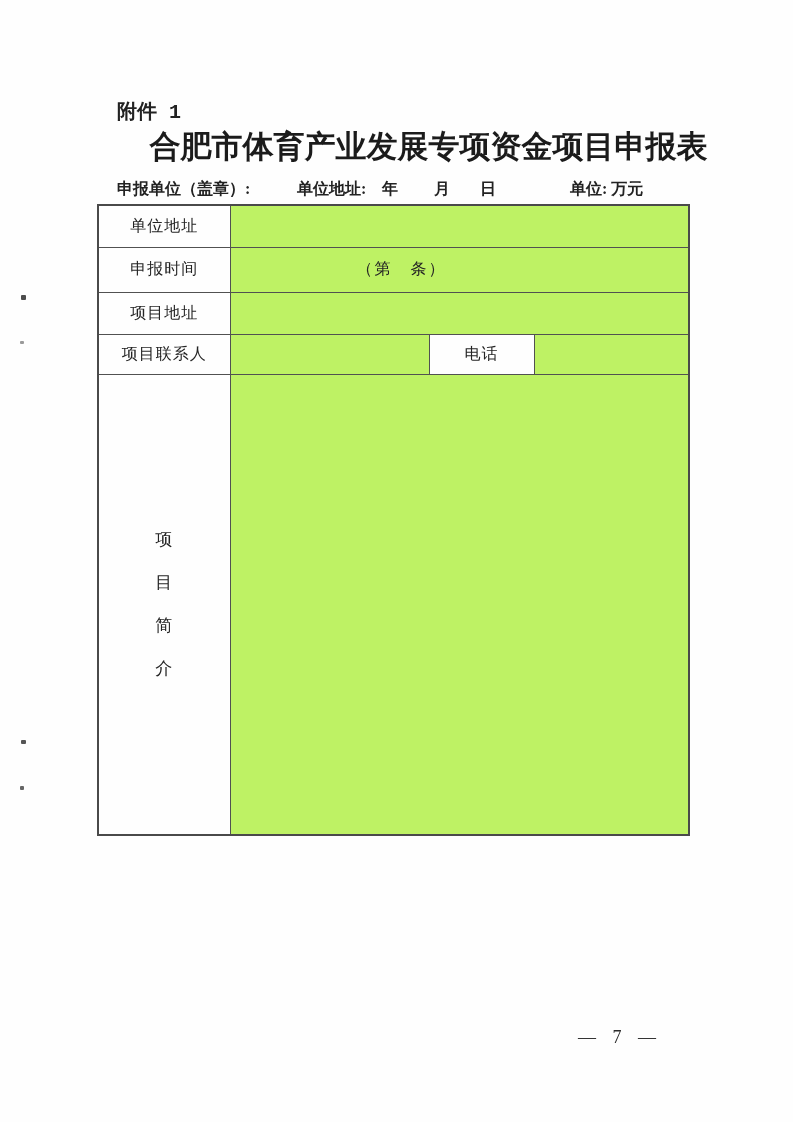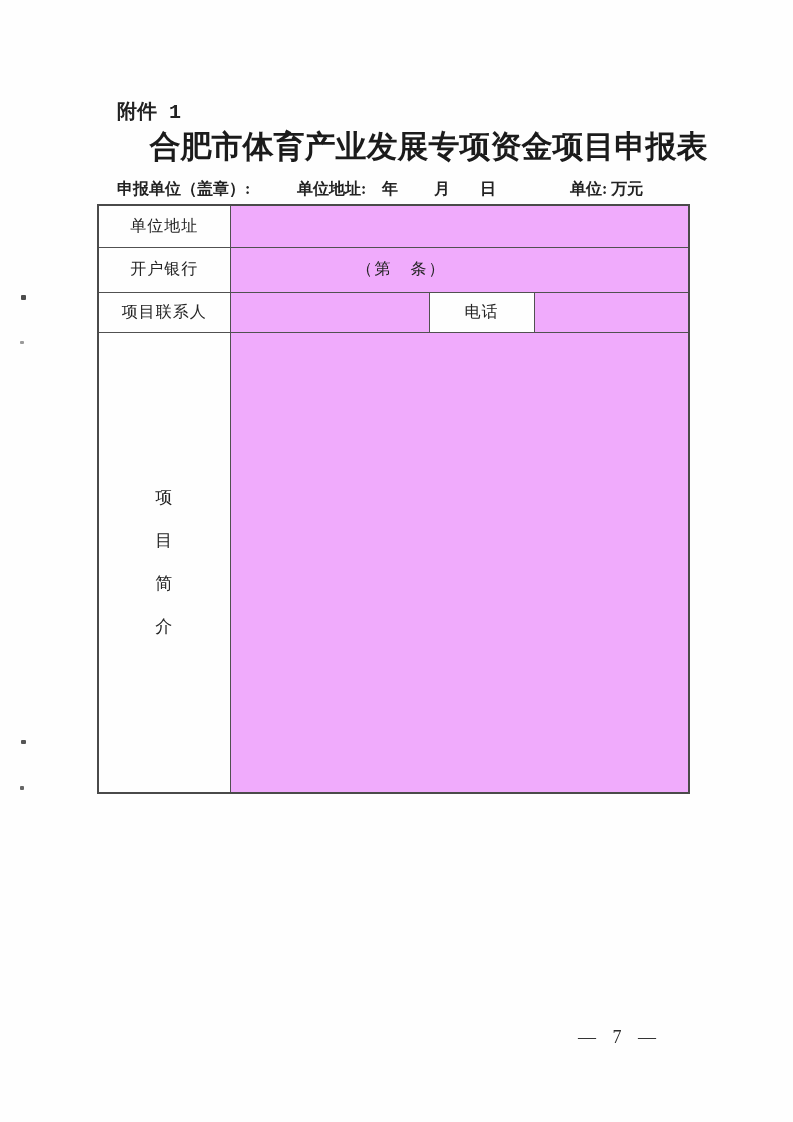--- a/index.html
+++ b/index.html
@@ -67,21 +67,21 @@
   table.form td {
     border: 1px solid #515151;
     color: #242424;
   }
   td.lbl {
     text-align: center;
     vertical-align: middle;
     font-weight: 400;
     letter-spacing: 1px;
   }
-  td.input { background: #f0abfc; }
+  td.input { background: #bef264; }
   td.note-cell {
     text-align: left;
     vertical-align: middle;
     padding-left: 126px;
     letter-spacing: 2px;
   }
   .intro-label {
     display: flex;
     flex-direction: column;
     align-items: center;
@@ -133,24 +133,28 @@
       <col style="width:199px">
       <col style="width:105px">
       <col style="width:155px">
     </colgroup>
     <tbody>
     <tr style="height:42px">
       <td class="lbl">单位地址</td>
       <td class="input" colspan="3"></td>
     </tr>
     <tr style="height:45px">
-      <td class="lbl">开户银行</td>
+      <td class="lbl">申报时间</td>
       <td class="input note-cell" colspan="3">
         <span>（第　条）</span>
       </td>
+    </tr>
+    <tr style="height:42px">
+      <td class="lbl">项目地址</td>
+      <td class="input" colspan="3"></td>
     </tr>
     <tr style="height:40px">
       <td class="lbl">项目联系人</td>
       <td class="input"></td>
       <td class="lbl">电话</td>
       <td class="input"></td>
     </tr>
     <tr style="height:461px">
       <td class="lbl">
         <div class="intro-label">

